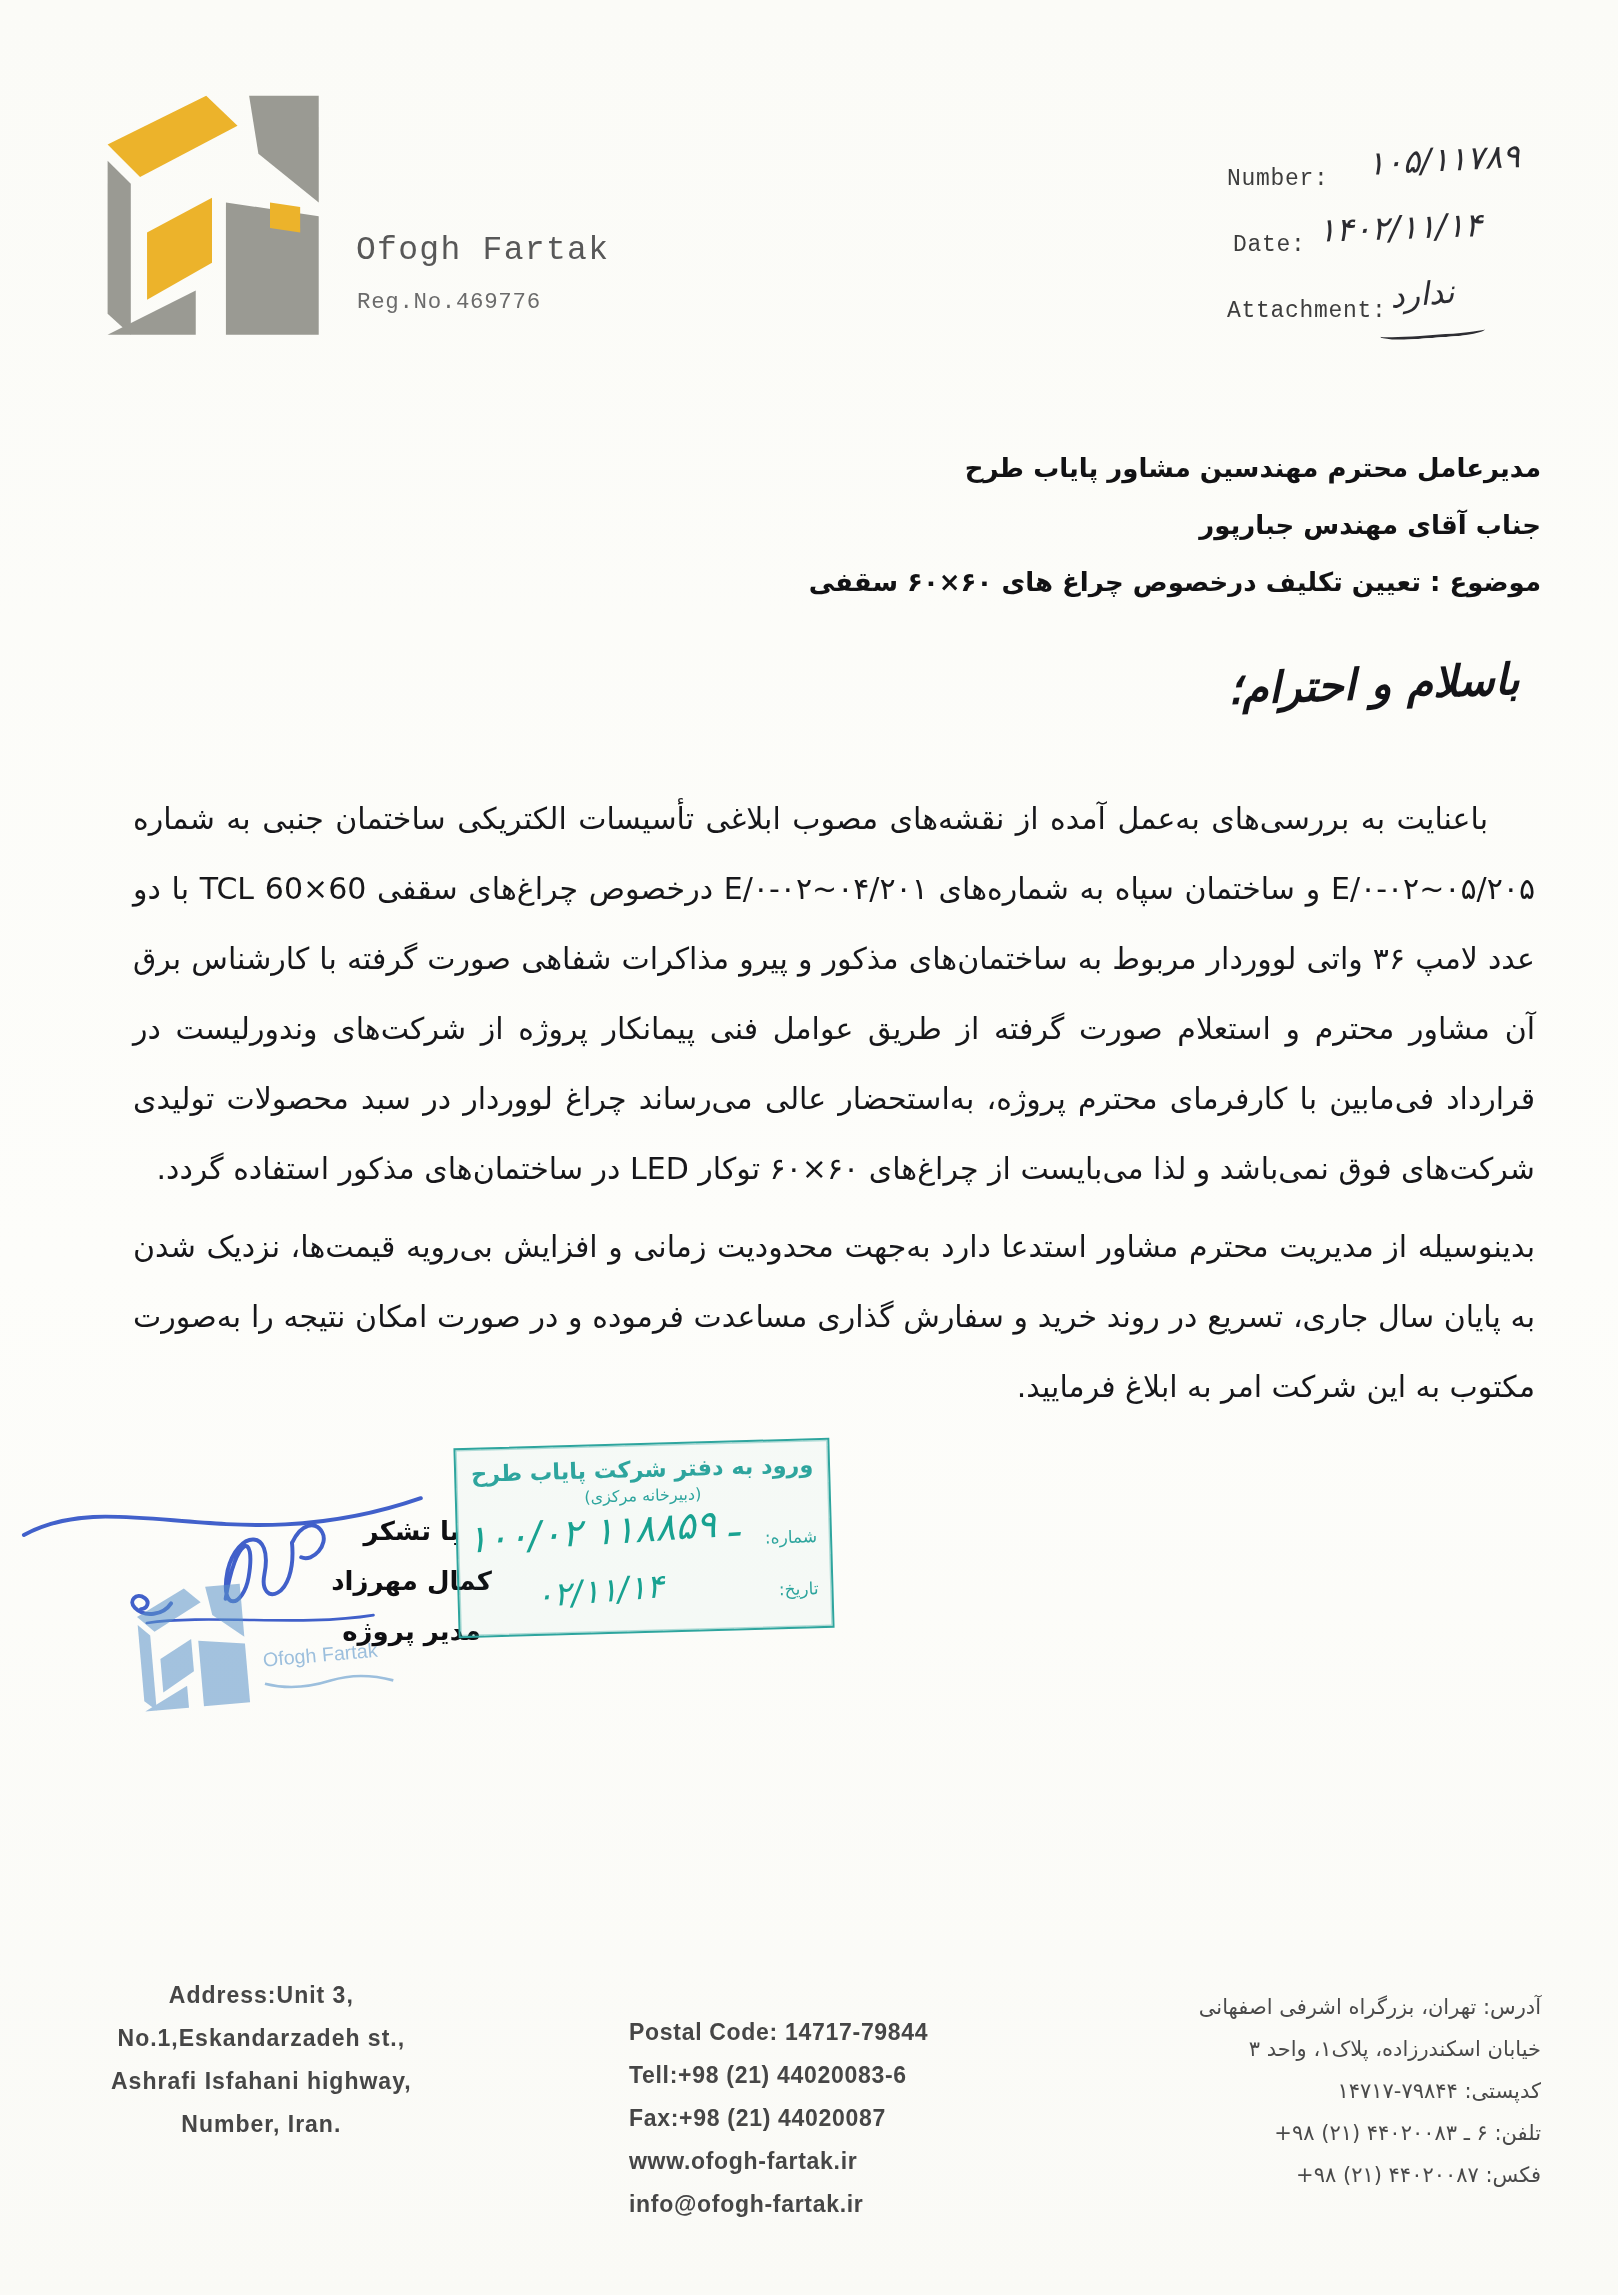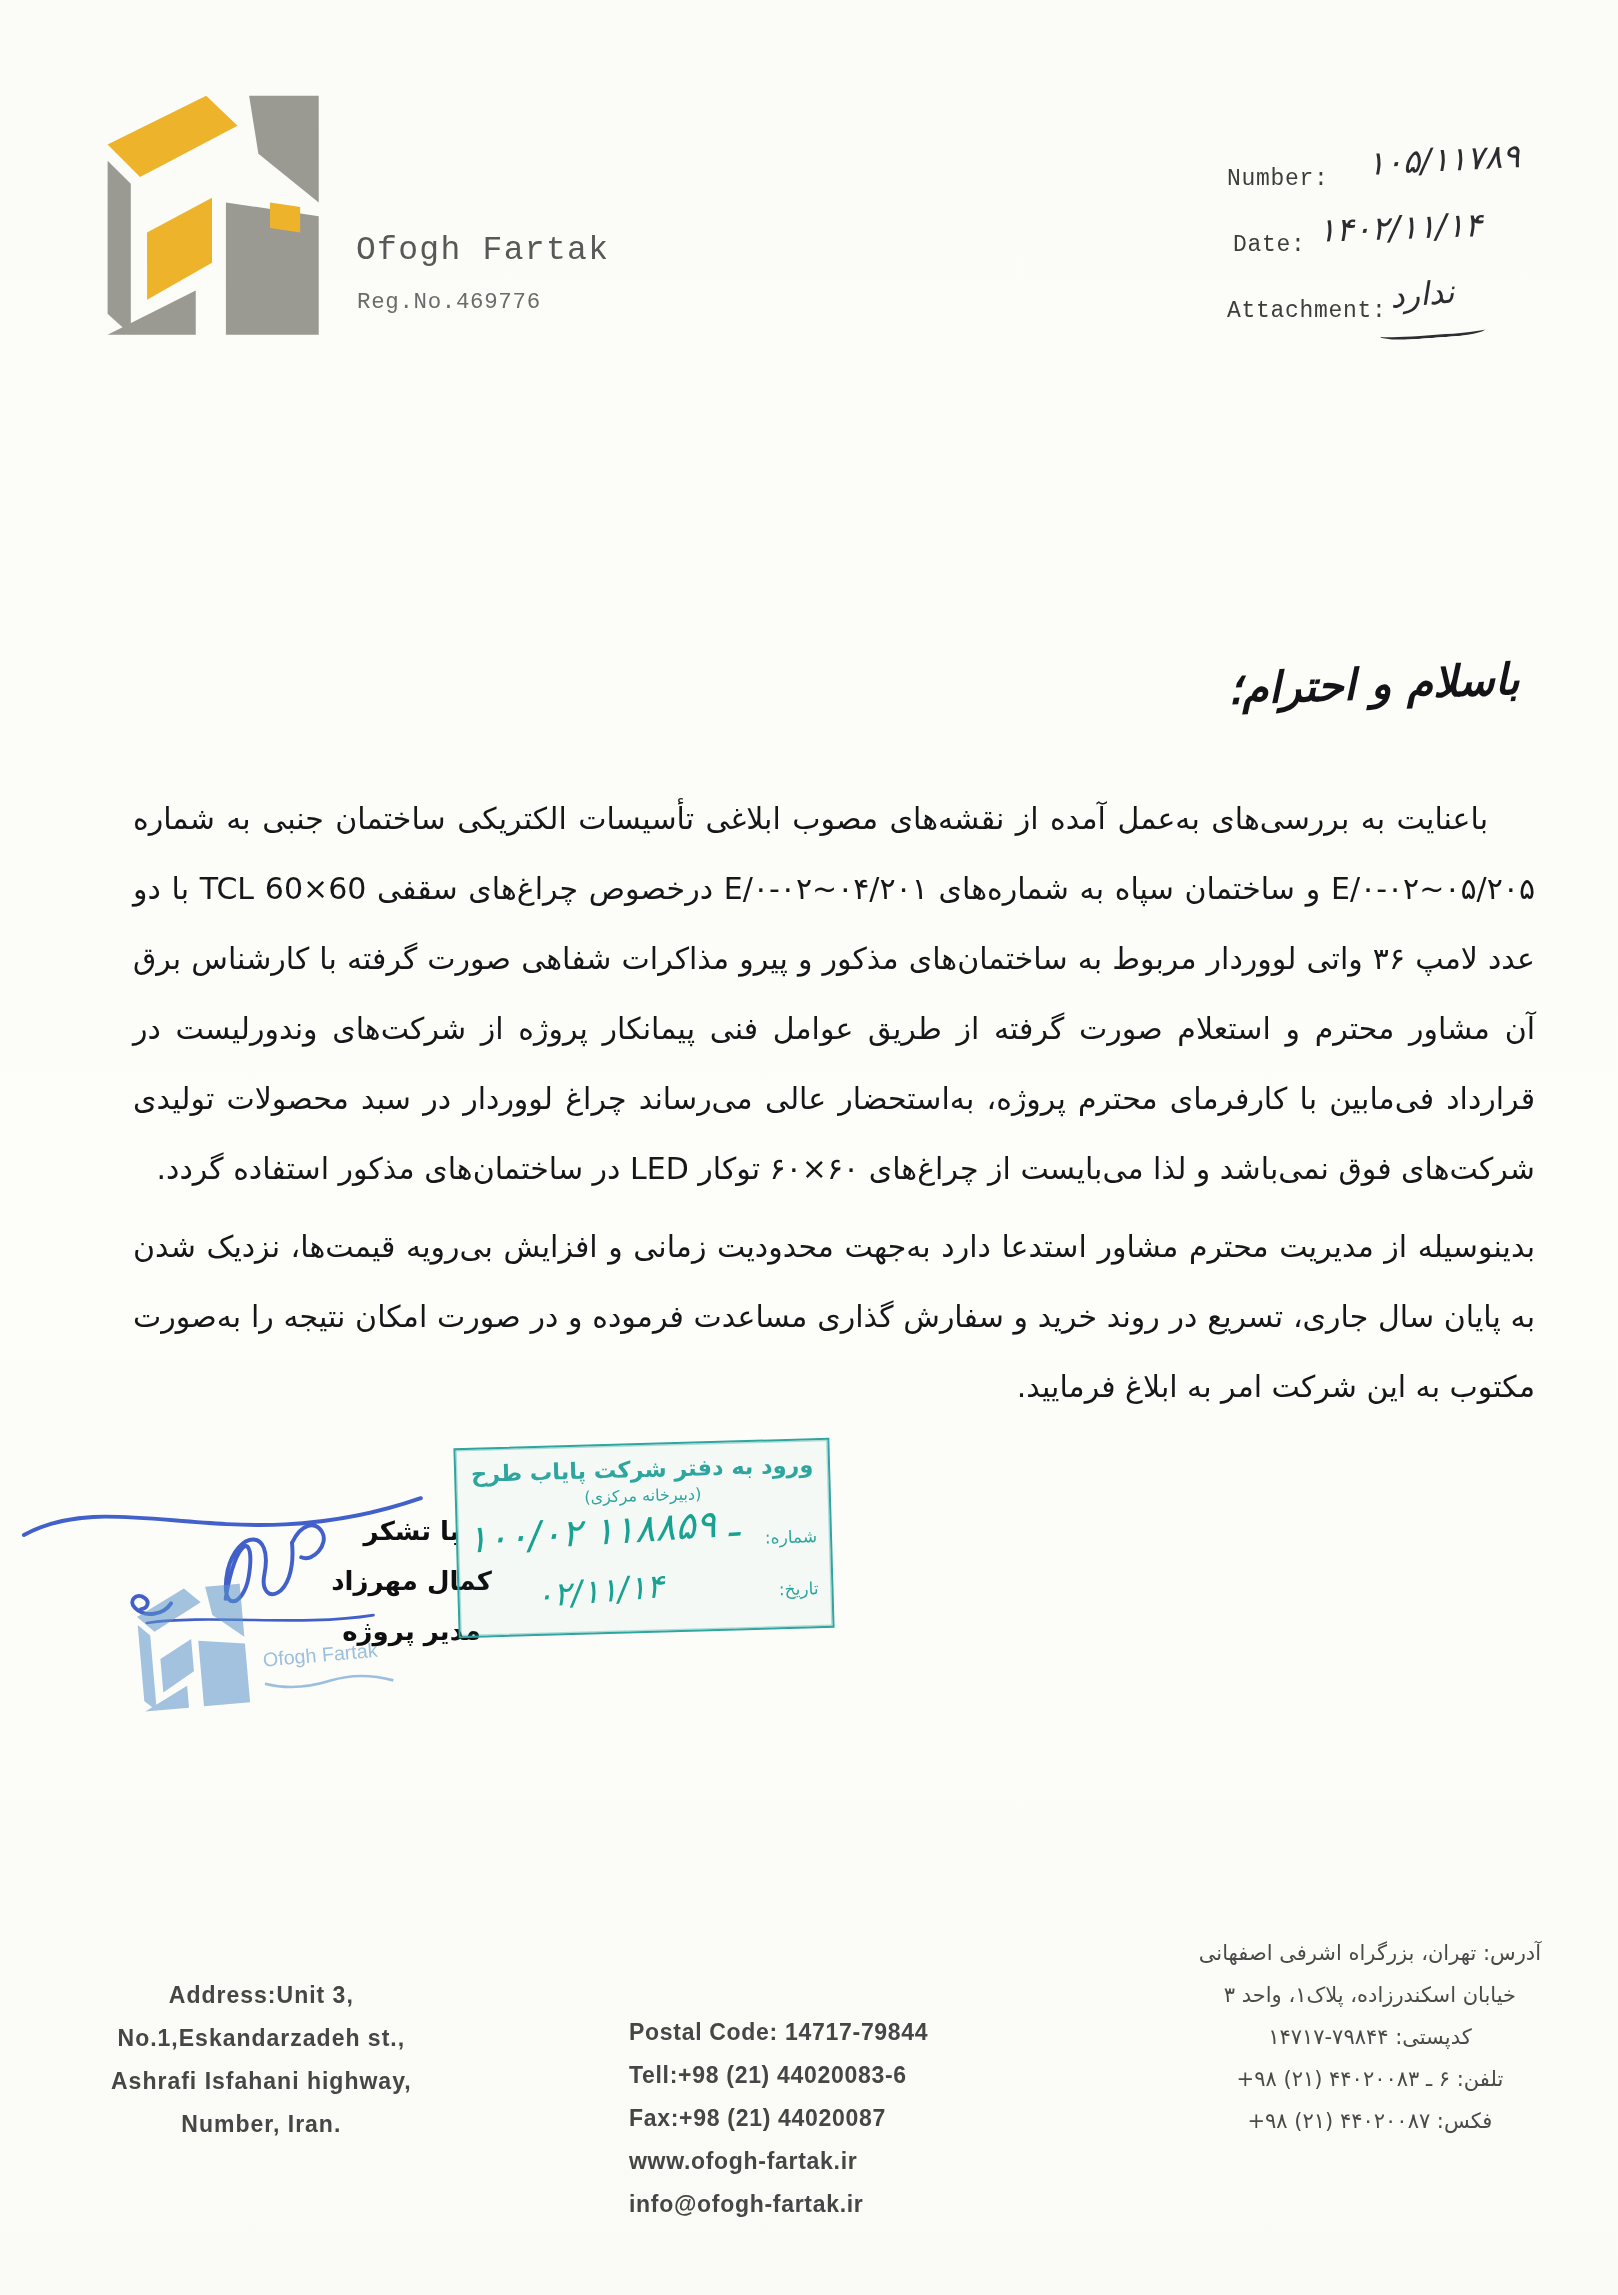--- a/index.html
+++ b/index.html
@@ -90,22 +90,22 @@
     font-weight:700; font-size:23px; line-height:43px;
     color:#464646; letter-spacing:1px;text-align:center;
   }
   .footer-contact {
     left:629px; top:2011px;
     font-family:"Liberation Sans", sans-serif;
     font-weight:700; font-size:23px; line-height:43px;
     color:#464646; letter-spacing:0.7px;
   }
   .footer-fa {
-    right:78px; top:1932px;
-    direction:rtl; text-align:center;
+    right:78px; top:1986px;
+    direction:rtl; text-align:right;
     font-size:21px; line-height:42px; color:#4a4a4a;
   }
 </style>
 </head>
 <body>
 
 <div class="page">
 
   <svg class="abs logo" viewBox="0 0 200 220" aria-hidden="true">
     <polygon points="10,50 95,8 122,34 38,78" fill="#ECB32B"></polygon>
@@ -122,20 +122,25 @@
   <div class="abs hdr-label en" style="left:1227px; top:166px;">Number:</div>
   <div class="abs hand hand-num" style="left:1367px; top:140px; transform:rotate(-3deg);">۱۰۵/۱۱۷۸۹</div>
 
   <div class="abs hdr-label en" style="left:1233px; top:232px;">Date:</div>
   <div class="abs hand hand-num" style="left:1318px; top:208px; transform:rotate(-2deg);">۱۴۰۲/۱۱/۱۴</div>
 
   <div class="abs hdr-label en" style="left:1227px; top:298px;">Attachment:</div>
   <div class="abs hand" style="left:1390px; top:275px; font-size:32px; transform:rotate(-5deg);">ندارد</div>
   <div class="abs nodash-underline" style="left:1380px; top:328px; transform:rotate(-4deg);"></div>
 
+  <div class="abs recipient">
+    <div>مدیرعامل محترم مهندسین مشاور پایاب طرح</div>
+    <div>جناب آقای مهندس جبارپور</div>
+    <div>موضوع : تعیین تکلیف درخصوص چراغ های ۶۰×۶۰ سقفی</div>
+  </div>
 
   <div class="abs salutation">باسلام و احترام؛</div>
 
   <div class="abs letter-body">
     <p class="p1">باعنایت به بررسی‌های به‌عمل آمده از نقشه‌های مصوب ابلاغی تأسیسات الکتریکی ساختمان جنبی به شماره ۲۰۵/E/۰-۰۲~۰۵ و ساختمان سپاه به شماره‌های ۲۰۱/E/۰-۰۲~۰۴ درخصوص چراغ‌های سقفی TCL 60×60 با دو عدد لامپ ۳۶ واتی لووردار مربوط به ساختمان‌های مذکور و پیرو مذاکرات شفاهی صورت گرفته با کارشناس برق آن مشاور محترم و استعلام صورت گرفته از طریق عوامل فنی پیمانکار پروژه از شرکت‌های وندورلیست در قرارداد فی‌مابین با کارفرمای محترم پروژه، به‌استحضار عالی می‌رساند چراغ لووردار در سبد محصولات تولیدی شرکت‌های فوق نمی‌باشد و لذا می‌بایست از چراغ‌های ۶۰×۶۰ توکار LED در ساختمان‌های مذکور استفاده گردد.</p>
     <p class="p2">بدینوسیله از مدیریت محترم مشاور استدعا دارد به‌جهت محدودیت زمانی و افزایش بی‌رویه قیمت‌ها، نزدیک شدن به پایان سال جاری، تسریع در روند خرید و سفارش گذاری مساعدت فرموده و در صورت امکان نتیجه را به‌صورت مکتوب به این شرکت امر به ابلاغ فرمایید.</p>
   </div>
 
   <svg class="abs sig-svg" viewBox="0 0 660 280" aria-hidden="true">
     <g stroke="#2D50C5" stroke-width="6" fill="none" stroke-linecap="round" opacity="0.9">

